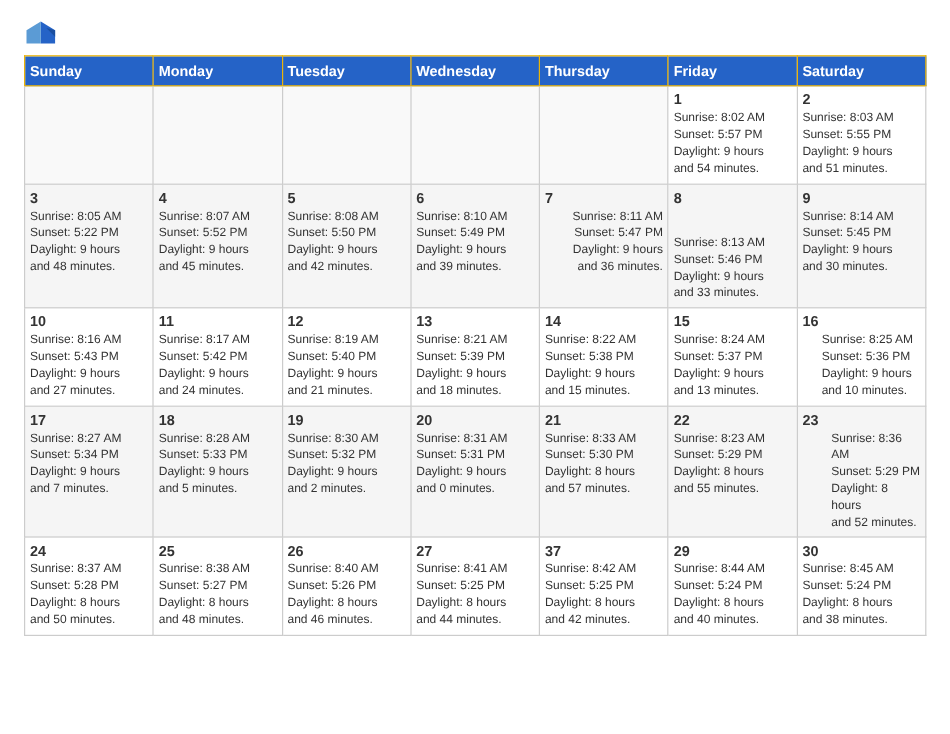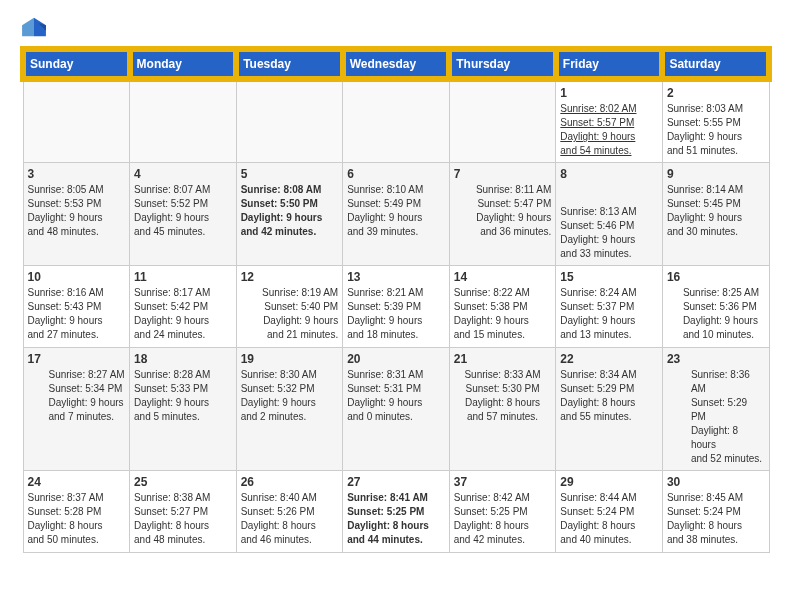--- a/index.html
+++ b/index.html
@@ -45,21 +45,21 @@
       width: 100%;
       border-collapse: collapse;
       table-layout: fixed;
     }
     .calendar thead tr th {
       background: #2563c7;
       color: #fff;
       font-size: 12px;
       font-weight: bold;
       padding: 5px 4px;
-      border: 6px solid #eab308;
+      border: 1px solid #eab308;
       text-align: left;
     }
     .calendar tbody tr td {
       border: 1px solid #ccc;
       vertical-align: top;
       padding: 4px 4px;
       font-size: 10.5px;
       color: #333;
       height: 82px;
     }
@@ -120,51 +120,51 @@
     </thead>
     <tbody id="calendar-body">
     <tr>
           <td class="empty-cell"></td>
           <td class="empty-cell"></td>
           <td class="empty-cell"></td>
           <td class="empty-cell"></td>
           <td class="empty-cell"></td>
           <td>
             <span class="day-number">1</span>
-            <div class="day-info" style="white-space: pre-line; text-decoration: underline;">Sunrise: 8:02 AM
+            <div class="day-info" style="white-space: pre-line;">Sunrise: 8:02 AM
 Sunset: 5:57 PM
 Daylight: 9 hours
 and 54 minutes.</div>
           </td>
           <td>
             <span class="day-number">2</span>
             <div class="day-info" style="white-space: pre-line;">Sunrise: 8:03 AM
 Sunset: 5:55 PM
 Daylight: 9 hours
 and 51 minutes.</div>
           </td>
         </tr>
         <tr>
           <td>
             <span class="day-number">3</span>
             <div class="day-info" style="white-space: pre-line;">Sunrise: 8:05 AM
-Sunset: 5:53 PM
+Sunset: 5:22 PM
 Daylight: 9 hours
 and 48 minutes.</div>
           </td>
           <td>
             <span class="day-number">4</span>
             <div class="day-info" style="white-space: pre-line;">Sunrise: 8:07 AM
 Sunset: 5:52 PM
 Daylight: 9 hours
 and 45 minutes.</div>
           </td>
           <td>
             <span class="day-number">5</span>
-            <div class="day-info" style="white-space: pre-line; font-weight: bold;">Sunrise: 8:08 AM
+            <div class="day-info" style="white-space: pre-line;">Sunrise: 8:08 AM
 Sunset: 5:50 PM
 Daylight: 9 hours
 and 42 minutes.</div>
           </td>
           <td>
             <span class="day-number">6</span>
             <div class="day-info" style="white-space: pre-line;">Sunrise: 8:10 AM
 Sunset: 5:49 PM
 Daylight: 9 hours
 and 39 minutes.</div>
@@ -201,21 +201,21 @@
           </td>
           <td>
             <span class="day-number">11</span>
             <div class="day-info" style="white-space: pre-line;">Sunrise: 8:17 AM
 Sunset: 5:42 PM
 Daylight: 9 hours
 and 24 minutes.</div>
           </td>
           <td>
             <span class="day-number">12</span>
-            <div class="day-info" style="white-space: pre-line; text-align: right;">Sunrise: 8:19 AM
+            <div class="day-info" style="white-space: pre-line;">Sunrise: 8:19 AM
 Sunset: 5:40 PM
 Daylight: 9 hours
 and 21 minutes.</div>
           </td>
           <td>
             <span class="day-number">13</span>
             <div class="day-info" style="white-space: pre-line;">Sunrise: 8:21 AM
 Sunset: 5:39 PM
 Daylight: 9 hours
 and 18 minutes.</div>
@@ -238,21 +238,21 @@
             <span class="day-number">16</span>
             <div class="day-info" style="white-space: pre-line; margin-left: 16px;">Sunrise: 8:25 AM
 Sunset: 5:36 PM
 Daylight: 9 hours
 and 10 minutes.</div>
           </td>
         </tr>
         <tr>
           <td>
             <span class="day-number">17</span>
-            <div class="day-info" style="white-space: pre-line; margin-left: 21px;">Sunrise: 8:27 AM
+            <div class="day-info" style="white-space: pre-line;">Sunrise: 8:27 AM
 Sunset: 5:34 PM
 Daylight: 9 hours
 and 7 minutes.</div>
           </td>
           <td>
             <span class="day-number">18</span>
             <div class="day-info" style="white-space: pre-line;">Sunrise: 8:28 AM
 Sunset: 5:33 PM
 Daylight: 9 hours
 and 5 minutes.</div>
@@ -266,28 +266,28 @@
           </td>
           <td>
             <span class="day-number">20</span>
             <div class="day-info" style="white-space: pre-line;">Sunrise: 8:31 AM
 Sunset: 5:31 PM
 Daylight: 9 hours
 and 0 minutes.</div>
           </td>
           <td>
             <span class="day-number">21</span>
-            <div class="day-info" style="white-space: pre-line; text-align: center;">Sunrise: 8:33 AM
+            <div class="day-info" style="white-space: pre-line;">Sunrise: 8:33 AM
 Sunset: 5:30 PM
 Daylight: 8 hours
 and 57 minutes.</div>
           </td>
           <td>
             <span class="day-number">22</span>
-            <div class="day-info" style="white-space: pre-line;">Sunrise: 8:34 AM
+            <div class="day-info" style="white-space: pre-line;">Sunrise: 8:23 AM
 Sunset: 5:29 PM
 Daylight: 8 hours
 and 55 minutes.</div>
           </td>
           <td>
             <span class="day-number">23</span>
             <div class="day-info" style="white-space: pre-line; margin-left: 24px;">Sunrise: 8:36 AM
 Sunset: 5:29 PM
 Daylight: 8 hours
 and 52 minutes.</div>
@@ -310,21 +310,21 @@
           </td>
           <td>
             <span class="day-number">26</span>
             <div class="day-info" style="white-space: pre-line;">Sunrise: 8:40 AM
 Sunset: 5:26 PM
 Daylight: 8 hours
 and 46 minutes.</div>
           </td>
           <td>
             <span class="day-number">27</span>
-            <div class="day-info" style="white-space: pre-line; font-weight: bold;">Sunrise: 8:41 AM
+            <div class="day-info" style="white-space: pre-line;">Sunrise: 8:41 AM
 Sunset: 5:25 PM
 Daylight: 8 hours
 and 44 minutes.</div>
           </td>
           <td>
             <span class="day-number">37</span>
             <div class="day-info" style="white-space: pre-line;">Sunrise: 8:42 AM
 Sunset: 5:25 PM
 Daylight: 8 hours
 and 42 minutes.</div>

